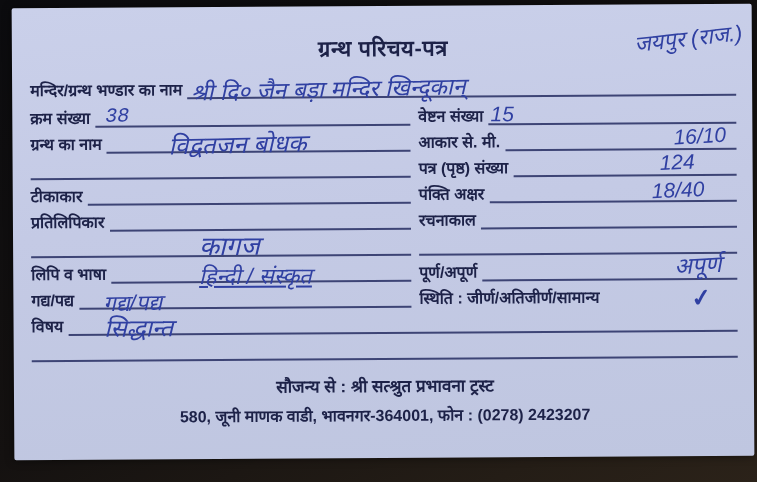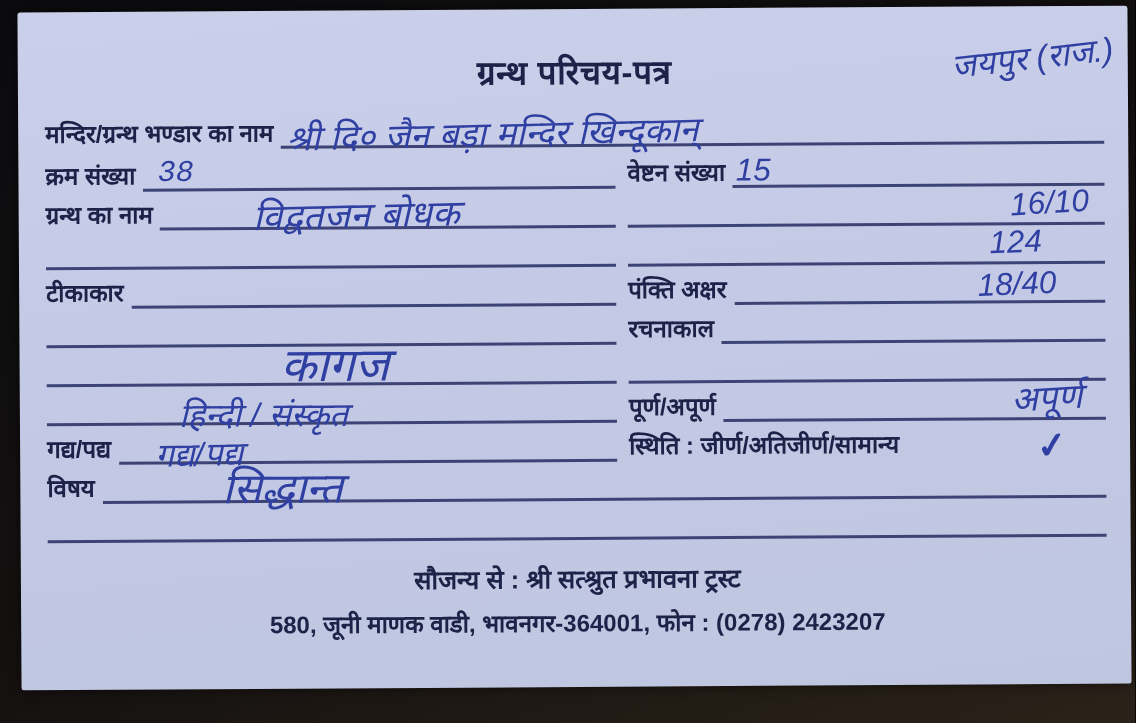--- a/index.html
+++ b/index.html
@@ -40,24 +40,24 @@
   .pairs{margin-top:2px;}
   .pair{display:flex;}
   .cell{display:flex;align-items:flex-end;height:26px;}
   .cell.left{width:380px;}
   .cell.right{flex:1;margin-left:8px;}
   .row.full{height:26px;}
   
   .v-temple{left:4px;bottom:-5px;font-size:23px;transform:rotate(-1deg);}
   .v-38{left:10px;bottom:-1px;font-size:20px;font-family:Liberation Mono, monospace;}
   .v-granth{left:62px;bottom:-6px;font-size:24px;transform:rotate(-1deg);}
-  .v-kagaj{left:156px;bottom:-4px;font-size:31px;text-align:center;}
-  .v-lipi{left:88px;bottom:-7px;font-size:22px;}
+  .v-kagaj{left:168px;bottom:-4px;font-size:26px;text-align:center;}
+  .v-lipi{left:88px;bottom:-7px;font-size:22px;text-decoration:underline;}
   .v-gadya{left:24px;bottom:-7px;font-size:22px;transform:rotate(-1deg);}
-  .v-vishay{left:36px;bottom:-7px;font-size:28px;margin-left:44px;}
+  .v-vishay{left:36px;bottom:-7px;font-size:24px;}
   .v-12{left:2px;bottom:-1px;font-size:21px;}
   .v-akar{left:auto;right:10px;bottom:2px;font-size:21px;transform:rotate(-3deg);}
   .v-patra{left:auto;right:42px;bottom:2px;font-size:21px;transform:rotate(-2deg);}
   .v-pankti{left:auto;right:32px;bottom:0;font-size:21px;transform:rotate(-2deg);}
   .v-purn{left:auto;right:16px;bottom:1px;font-size:23px;transform:rotate(-3deg);}
   .v-tick{
     left:auto;right:26px;bottom:-4px;font-size:24px;font-weight:bold;
     font-style:normal;transform:rotate(-6deg);
   }
   .footer{text-align:center;color:#1d2248;margin-top:14px;}
@@ -98,33 +98,35 @@
       </div>
 
       <div class="pair">
         <div class="cell left">
           <span class="lbl">ग्रन्थ का नाम</span>
           <span class="line">
               <span class="hand v v-granth">विद्वतजन बोधक</span>
             </span>
         </div>
         <div class="cell right">
+          <span class="lbl">आकार से. मी.</span>
           <span class="line">
               <span class="hand v v-akar">16/10</span>
             </span>
         </div>
       </div>
 
       <div class="pair">
         <div class="cell left">
           <span class="line">
               <span class="hand v"></span>
             </span>
         </div>
         <div class="cell right">
+          <span class="lbl">पत्र (पृष्ठ) संख्या</span>
           <span class="line">
               <span class="hand v v-patra">124</span>
             </span>
         </div>
       </div>
 
       <div class="pair">
         <div class="cell left">
           <span class="lbl">टीकाकार</span>
           <span class="line">
@@ -134,20 +136,21 @@
         <div class="cell right">
           <span class="lbl">पंक्ति अक्षर</span>
           <span class="line">
               <span class="hand v v-pankti">18/40</span>
             </span>
         </div>
       </div>
 
       <div class="pair">
         <div class="cell left">
+          <span class="lbl">प्रतिलिपिकार</span>
           <span class="line">
               <span class="hand v"></span>
             </span>
         </div>
         <div class="cell right">
           <span class="lbl">रचनाकाल</span>
           <span class="line">
               <span class="hand v"></span>
             </span>
         </div>
@@ -161,20 +164,21 @@
         </div>
         <div class="cell right">
           <span class="line">
               <span class="hand v"></span>
             </span>
         </div>
       </div>
 
       <div class="pair">
         <div class="cell left">
+          <span class="lbl">लिपि व भाषा</span>
           <span class="line">
               <span class="hand v v-lipi">हिन्दी / संस्कृत</span>
             </span>
         </div>
         <div class="cell right">
           <span class="lbl">पूर्ण/अपूर्ण</span>
           <span class="line">
               <span class="hand v v-purn">अपूर्ण</span>
             </span>
         </div>

